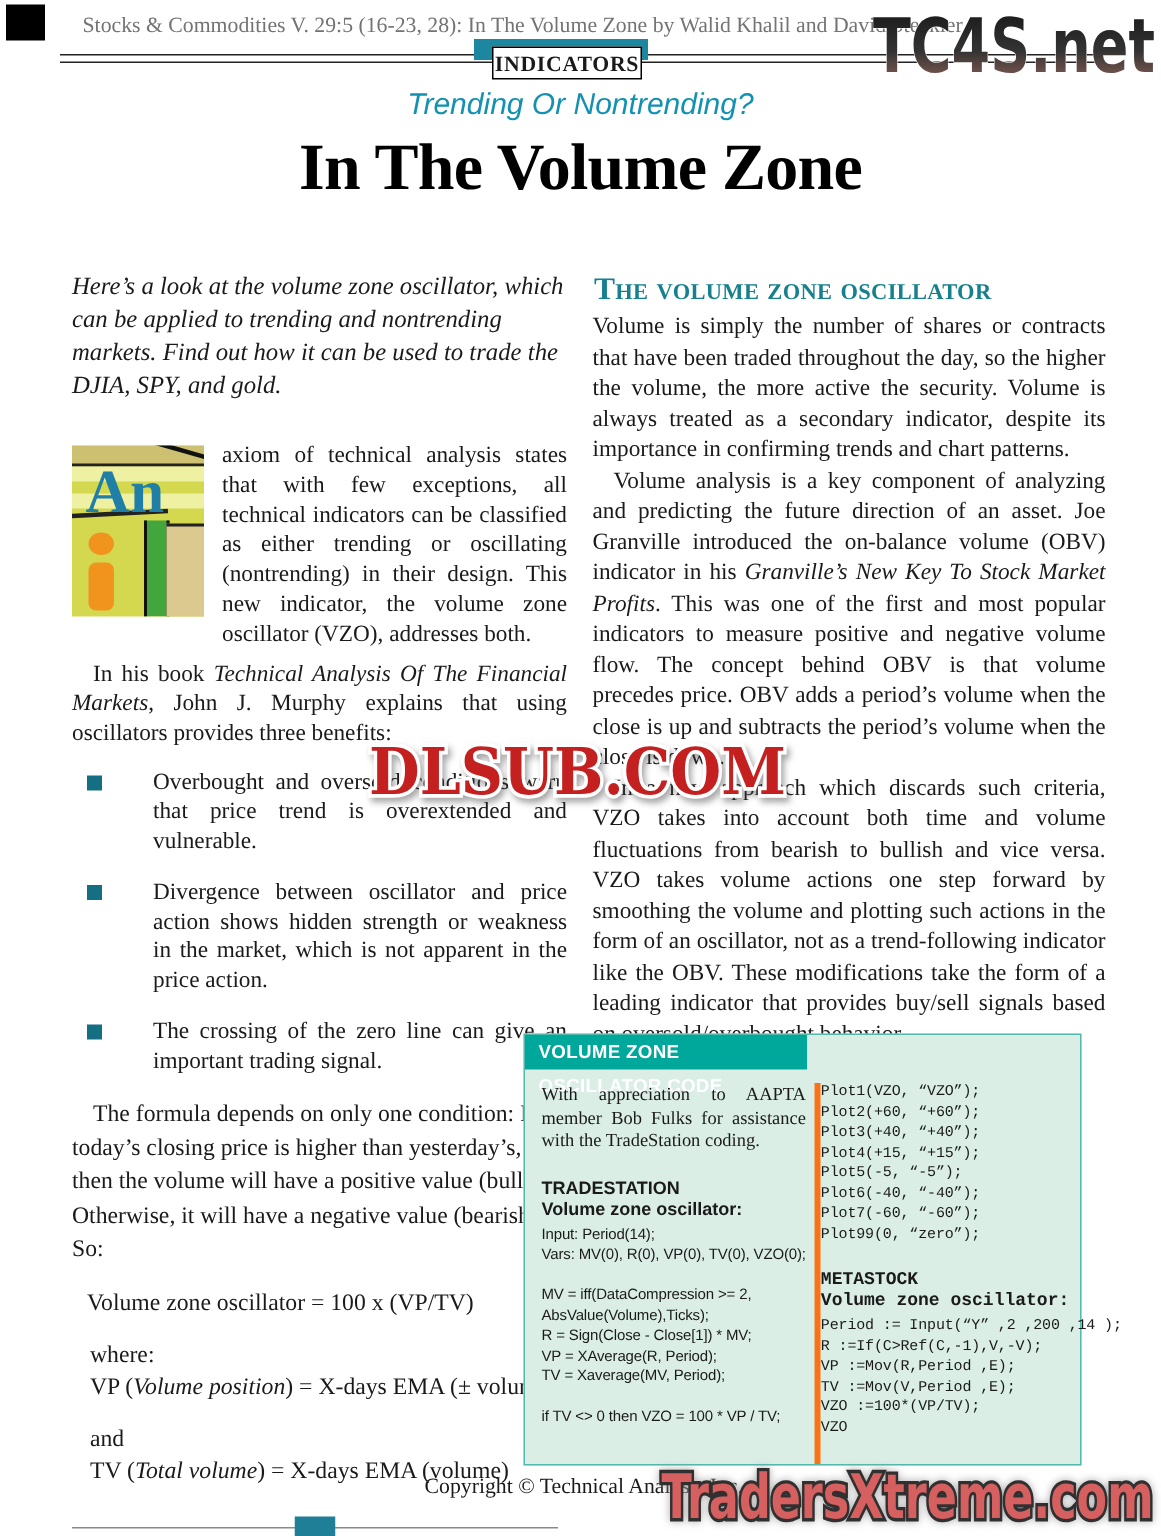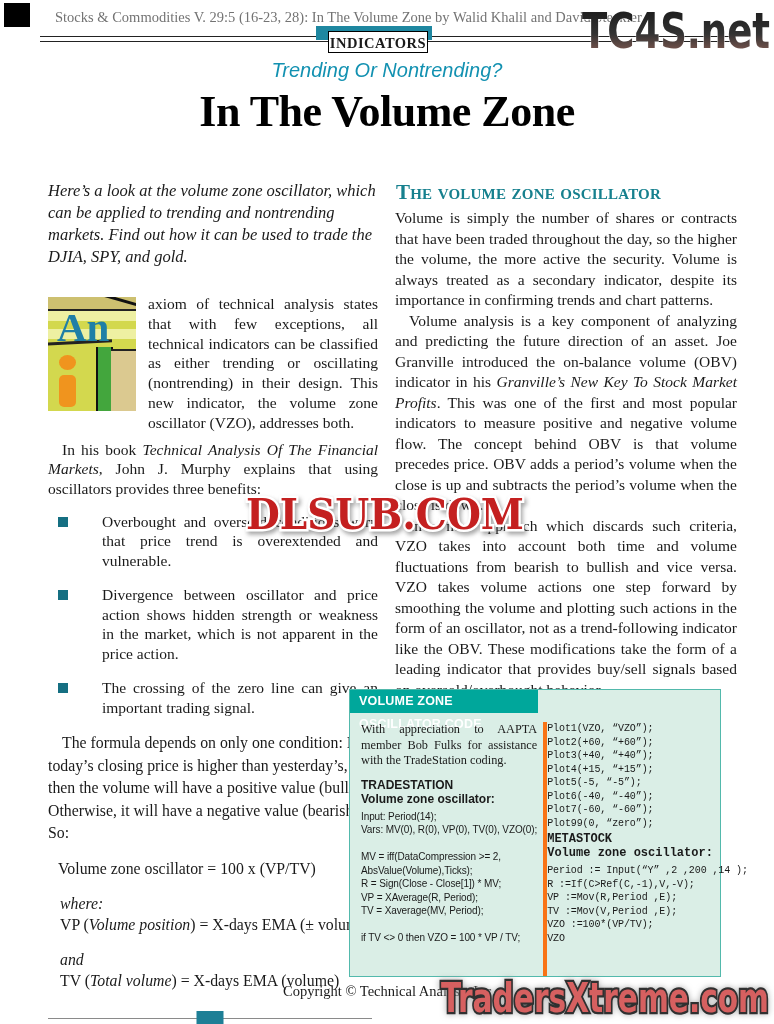--- a/index.html
+++ b/index.html
@@ -47,40 +47,40 @@
   .book-para{margin-top:7px;}
 
   
   .bullets{margin-top:13px;}
   .bullet{display:flex;margin:0 0 15px 10px;gap:24px;}
   .bullet-sq{flex:0 0 10px;width:10px;height:10px;background:#156f82;margin:5px 10px 0 0;}
   .bullet-text{font-size:15.5px;line-height:19.5px;text-align:justify;}
 
   .formula-intro{margin-top:14px;font-size:15.8px;line-height:22.4px;}
   .formula{margin-top:15px;padding-left:10px;font-size:15.8px;}
-  .where{margin-top:17px;padding-left:12px;font-size:15.8px;font-style:italic;}
+  .where{margin-top:17px;padding-left:12px;font-size:15.8px;}
   .fline{margin-top:3px;padding-left:12px;font-size:15.8px;}
 
   .divider{position:relative;border-top:1.5px solid #8a8a8a;margin:28px 6px 10px 0;}
   .divider-rect{position:absolute;left:50%;top:-8px;transform:translateX(-50%);width:27px;height:13px;background:#1e7f96;}
   .byline{text-align:center;font-weight:bold;font-style:italic;font-size:17px;}
 
   
   .sc-head{margin:0 0 3px 1px;font-size:21px;font-weight:bold;color:#16808e;font-variant:small-caps;letter-spacing:.2px;}
 
   
   .code-box{position:absolute;left:349px;top:689px;width:372px;height:288px;background:#daeee6;
             border:1px solid #52b9ac;box-sizing:border-box;font-family:"Liberation Sans",sans-serif;}
   .code-box-header{position:absolute;left:0;top:0;width:188px;height:23px;background:#00a79b;color:#fff;
                    font-weight:bold;font-size:12.5px;line-height:23px;padding-left:9px;letter-spacing:.2px;box-sizing:border-box;}
   .code-cols{position:absolute;left:0;top:26px;right:0;bottom:0;display:flex;padding:6px 6px 0 11px;}
   .code-col-left{width:193px;padding-right:6px;box-sizing:border-box;}
   .code-col-right{flex:1;border-left:4px solid #f97316;font-family:Liberation Mono, monospace;}
   .code-note{font-family:"Liberation Serif",serif;font-size:12.3px;line-height:15.5px;text-align:justify;margin-bottom:9px;}
-  .code-h{font-weight:bold;font-size:12px;margin-top:2px;}
+  .code-h{font-weight:bold;font-size:12px;margin-top:16px;}
   .code-h2{font-weight:bold;font-size:12px;margin-bottom:4px;}
   .code-lines{font-size:10px;line-height:13.5px;letter-spacing:-.1px;white-space:nowrap;}
   .code-lines div{min-height:10px;}
   .ms-block{margin-top:2px;}
 
   .copyright{position:absolute;left:283px;top:983px;font-size:14.5px;}
 
   
   .wm{position:absolute;z-index:10;pointer-events:none;}
   .wm-tc4s{left:582px;top:2px;}

